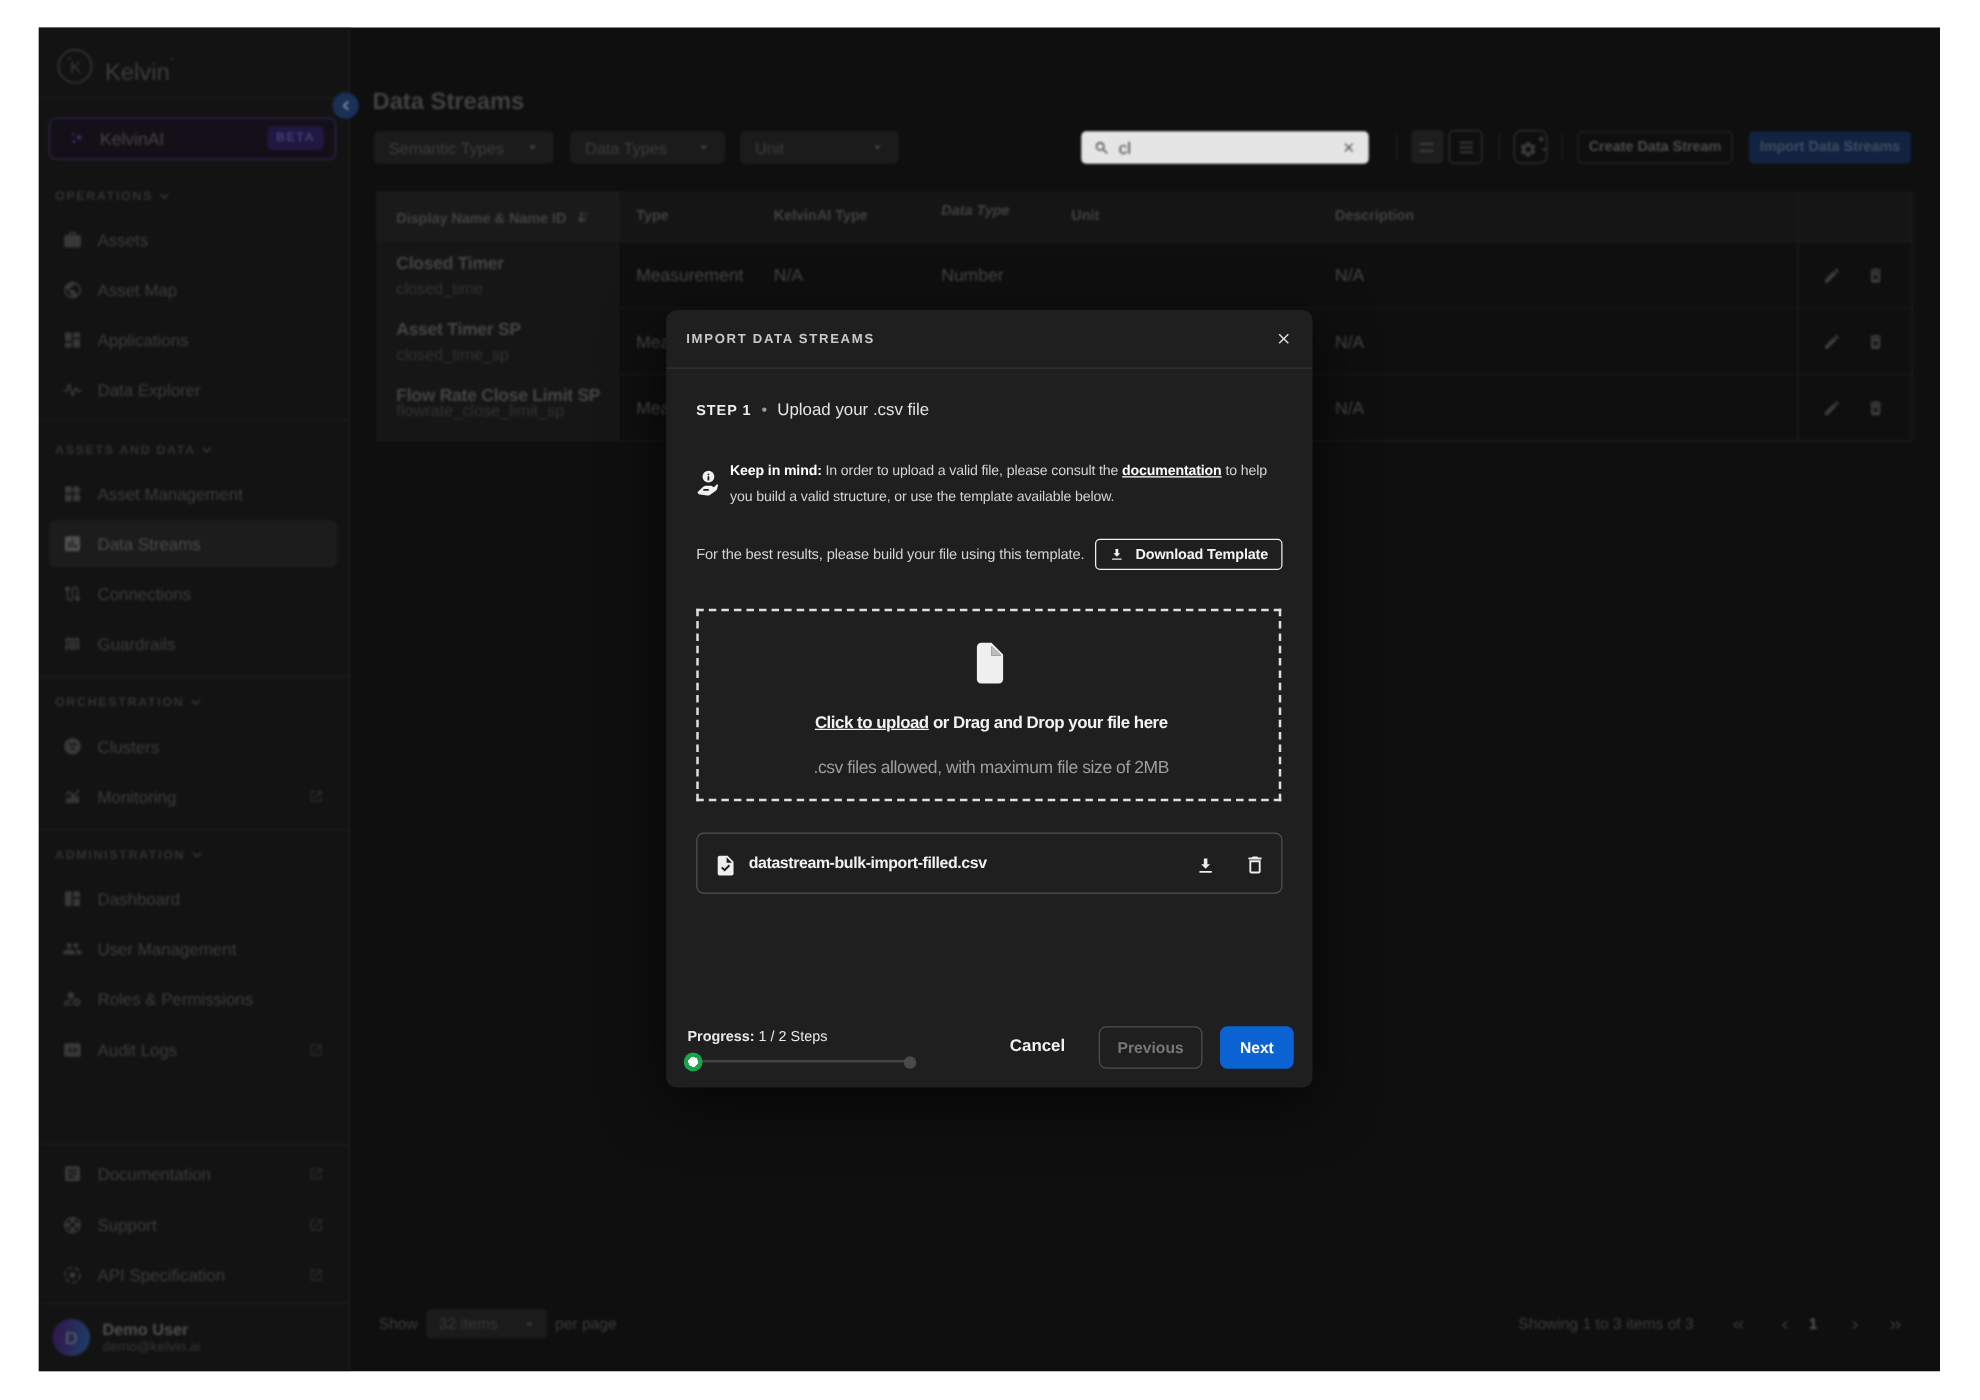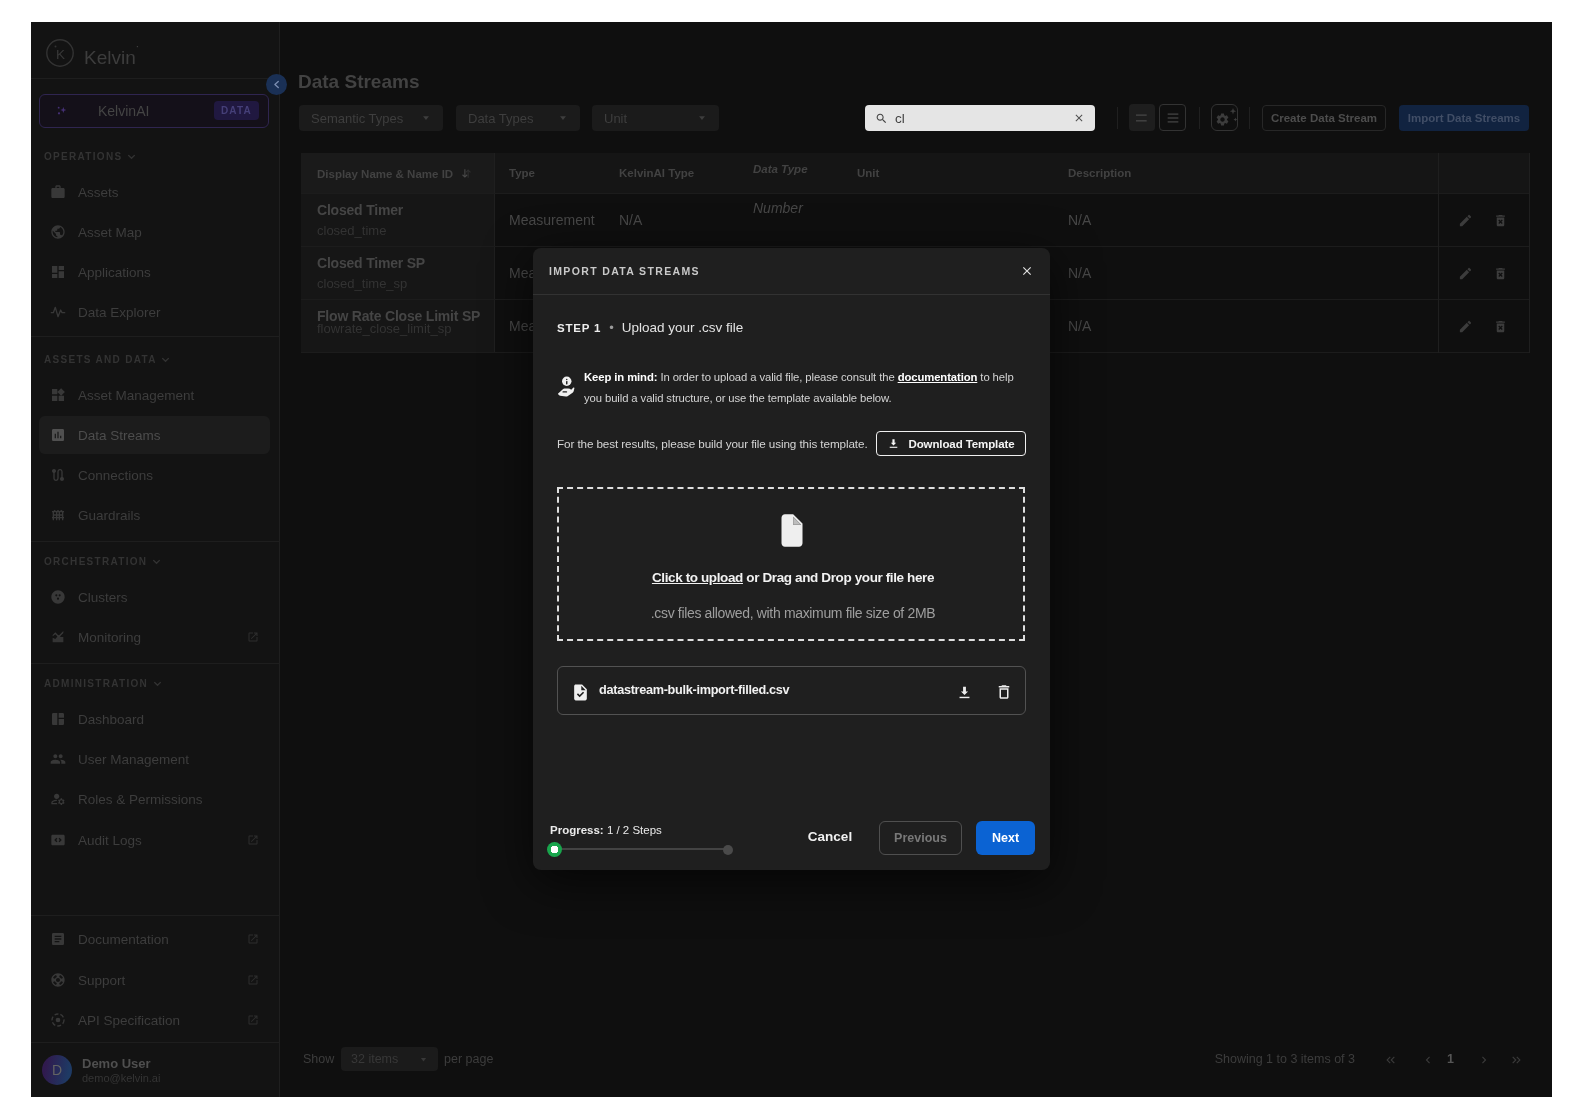--- a/index.html
+++ b/index.html
@@ -46,22 +46,22 @@
     </svg>
     <div class="abs" style="left:53px;top:22px;font-size:19px;color:#3d3d3d;">Kelvin<span style="font-size:14px;vertical-align:7px">˙</span></div>
     <div class="sdiv" style="top:56px"></div>
 
     <div class="abs" style="left:8px;top:72px;width:230px;height:34px;border:1px solid #2f2550;background:#141019;border-radius:6px;display:flex;align-items:center;">
       <svg style="margin-left:14px" width="16" height="16" viewBox="0 0 24 24" fill="#453075">
           <path d="M14 6l1.2 3.3L18.5 10.5 15.2 11.7 14 15l-1.2-3.3L9.5 10.5l3.3-1.2z"></path>
           <circle cx="7" cy="7" r="1.4"></circle>
           <circle cx="7.5" cy="15.5" r="1.7"></circle>
         </svg>
-      <span style="margin-left:28px;font-size:14px;color:#444444;">KelvinAI</span>
-      <span style="position:absolute;right:9px;top:6px;background:#201840;color:#453f78;font-size:10px;font-weight:bold;letter-spacing:1.2px;border-radius:4px;padding:4px 7px;">DATA</span>
+      <span style="margin-left:10px;font-size:14px;color:#444444;">KelvinAI</span>
+      <span style="position:absolute;right:9px;top:6px;background:#201840;color:#453f78;font-size:10px;font-weight:bold;letter-spacing:1.2px;border-radius:4px;padding:4px 7px;">BETA</span>
     </div>
     <div class="shead" style="top:129px">OPERATIONS <svg style="display:inline;vertical-align:-2px" width="11" height="11" viewBox="0 0 24 24" fill="none" stroke="#333333" stroke-width="3">
           <path d="M5 9l7 7 7-7"></path>
         </svg></div>
     <div class="sitem" style="top:151px"><span class="ic">
           <svg width="16" height="16" viewBox="0 0 24 24" fill="#383838">
             <path d="M10 2h4c1.1 0 2 .9 2 2v2h4c1.1 0 2 .9 2 2v11c0 1.1-.9 2-2 2H4c-1.1 0-2-.9-2-2V8c0-1.1.9-2 2-2h4V4c0-1.1.9-2 2-2zm0 4h4V4h-4v2z"></path>
           </svg>
         </span>Assets</div>
     <div class="sitem" style="top:191px"><span class="ic">
@@ -259,34 +259,34 @@
         <div class="abs" style="left:556px;top:14px;font-size:11.5px;font-weight:bold;color:#424242;">Unit</div>
         <div class="abs" style="left:767px;top:14px;font-size:11.5px;font-weight:bold;color:#424242;">Description</div>
         <div class="abs" style="left:1137px;top:0;width:1px;height:41px;background:#1f1f1f;"></div>
       </div>
       <div class="trow" style="top:41px;height:53px;">
         <div class="c1bg"></div>
         <div class="rt" style="top:8px;">Closed Timer</div>
         <div class="rs" style="top:29px;">closed_time</div>
         <div class="cell" style="left:208px;top:18px;">Measurement</div>
         <div class="cell" style="left:318px;top:18px;">N/A</div>
-        <div class="cell" style="left:452px;top:6px;font-style:italic;">Number</div>
+        <div class="cell" style="left:452px;top:18px;">Number</div>
         <div class="cell" style="left:556px;top:18px;margin-top:44px;">Minute</div>
         <div class="cell" style="left:767px;top:18px;">N/A</div>
         <div class="abs" style="left:1137px;top:0;width:1px;height:53px;background:#1f1f1f;"></div>
         <svg class="abs" style="left:1157px;top:19px" width="15" height="15" viewBox="0 0 24 24" fill="#3c3c3c">
             <path d="M3 17.25V21h3.75L17.81 9.94l-3.75-3.75L3 17.25zM20.71 7.04c.39-.39.39-1.02 0-1.41l-2.34-2.34c-.39-.39-1.02-.39-1.41 0l-1.83 1.83 3.75 3.75 1.83-1.83z"></path>
           </svg>
         <svg class="abs" style="left:1192px;top:19px" width="15" height="15" viewBox="0 0 24 24" fill="#3c3c3c">
             <path d="M6 19c0 1.1.9 2 2 2h8c1.1 0 2-.9 2-2V7H6v12zm2.46-7.12l1.41-1.41L12 12.59l2.12-2.12 1.41 1.41L13.41 14l2.12 2.12-1.41 1.41L12 15.41l-2.12 2.12-1.41-1.41L10.59 14l-2.13-2.12zM15.5 4l-1-1h-5l-1 1H5v2h14V4z"></path>
           </svg>
       </div>
       <div class="trow" style="top:94px;height:53px;">
         <div class="c1bg"></div>
-        <div class="rt" style="top:8px;">Closed Timer SP</div>
+        <div class="rt" style="top:8px;">Asset Timer SP</div>
         <div class="rs" style="top:29px;">closed_time_sp</div>
         <div class="cell" style="left:208px;top:18px;">Measurement</div>
         <div class="cell" style="left:767px;top:18px;">N/A</div>
         <div class="abs" style="left:1137px;top:0;width:1px;height:53px;background:#1f1f1f;"></div>
         <svg class="abs" style="left:1157px;top:19px" width="15" height="15" viewBox="0 0 24 24" fill="#3c3c3c">
             <path d="M3 17.25V21h3.75L17.81 9.94l-3.75-3.75L3 17.25zM20.71 7.04c.39-.39.39-1.02 0-1.41l-2.34-2.34c-.39-.39-1.02-.39-1.41 0l-1.83 1.83 3.75 3.75 1.83-1.83z"></path>
           </svg>
         <svg class="abs" style="left:1192px;top:19px" width="15" height="15" viewBox="0 0 24 24" fill="#3c3c3c">
             <path d="M6 19c0 1.1.9 2 2 2h8c1.1 0 2-.9 2-2V7H6v12zm2.46-7.12l1.41-1.41L12 12.59l2.12-2.12 1.41 1.41L13.41 14l2.12 2.12-1.41 1.41L12 15.41l-2.12 2.12-1.41-1.41L10.59 14l-2.13-2.12zM15.5 4l-1-1h-5l-1 1H5v2h14V4z"></path>
           </svg>

